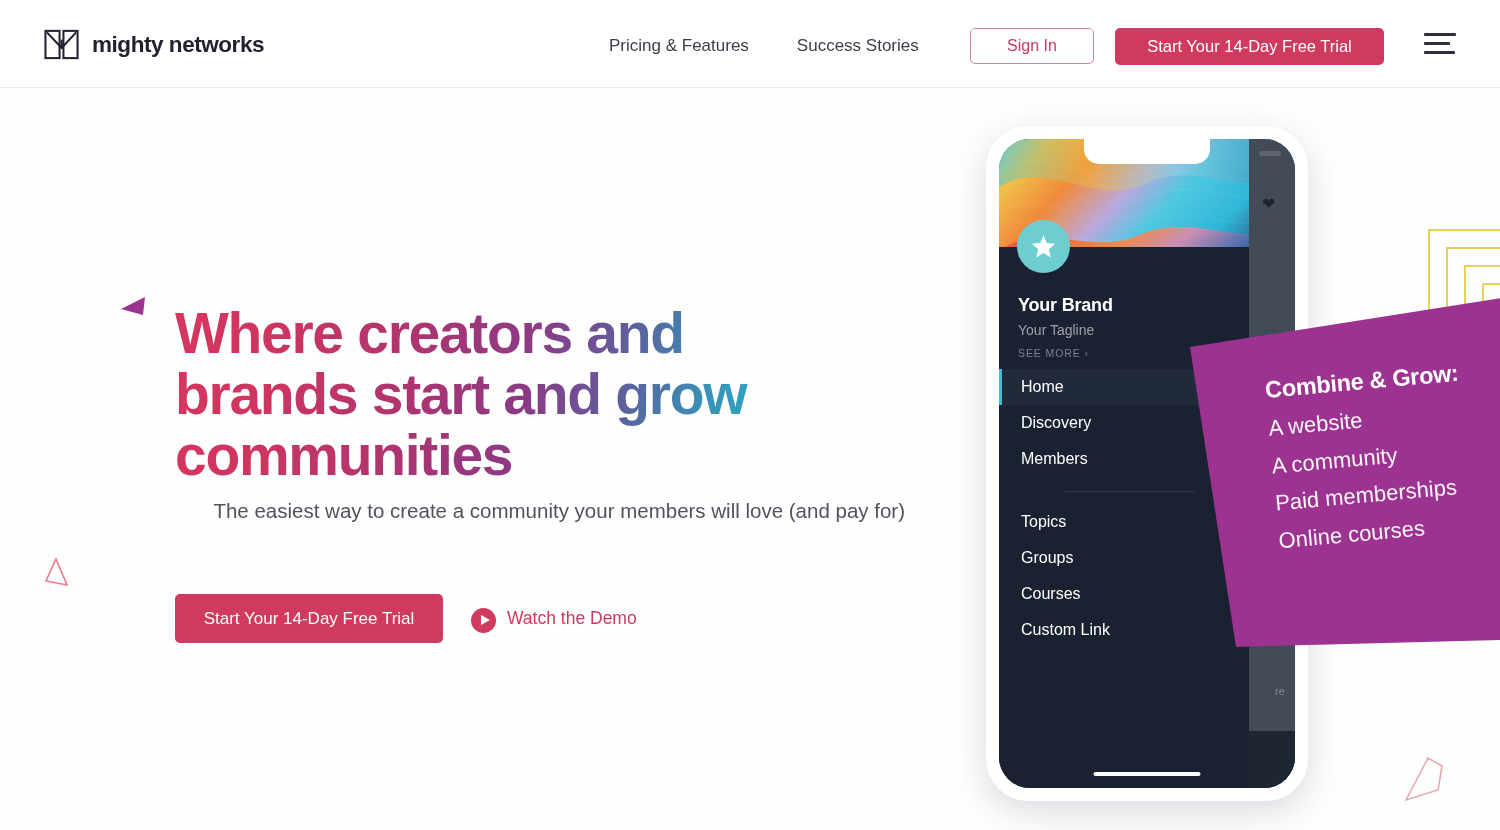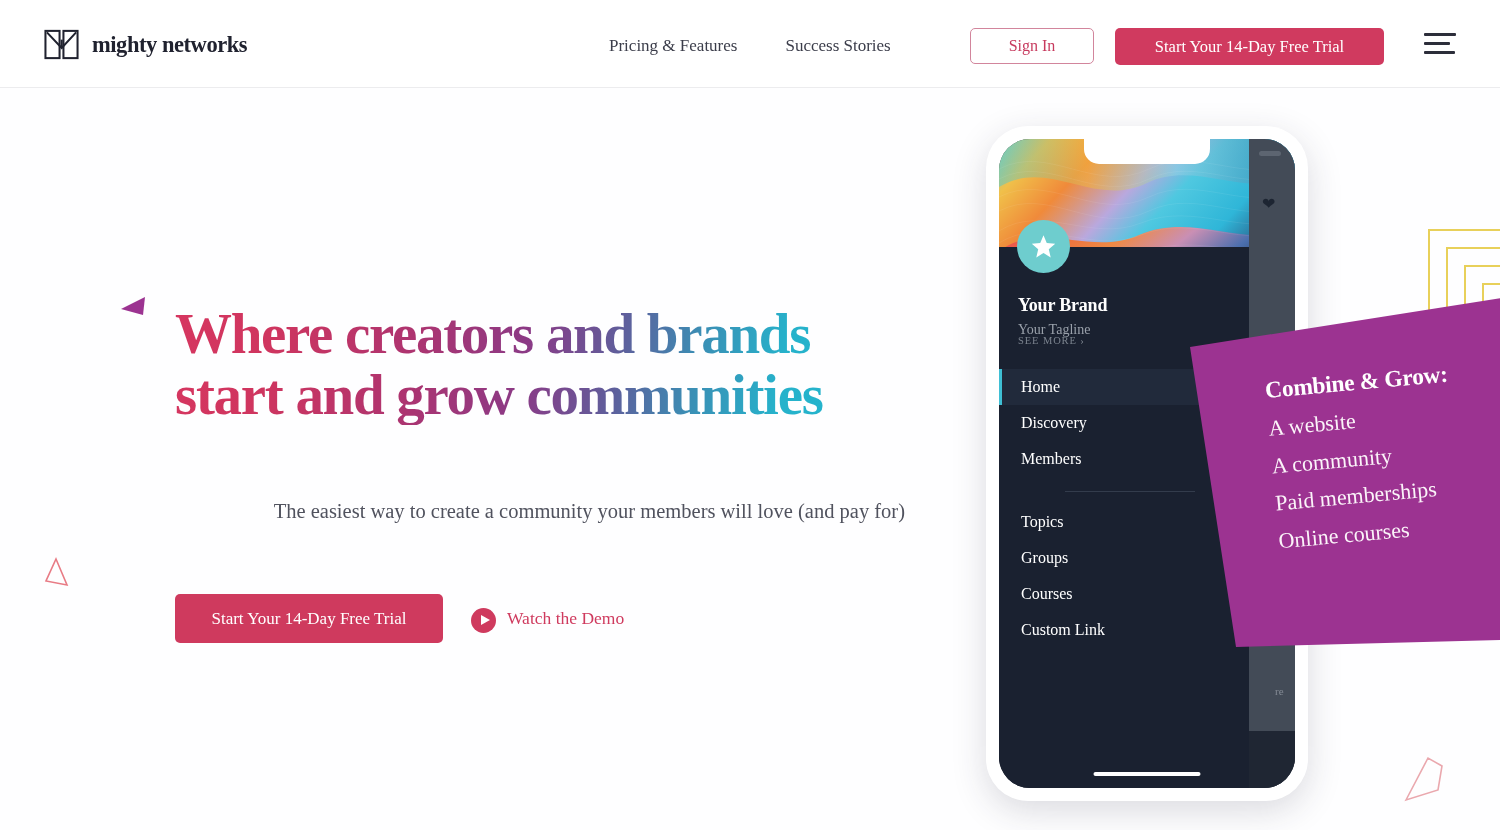--- a/index.html
+++ b/index.html
@@ -13,21 +13,20 @@
     font-family: "Liberation Sans", sans-serif;
     -webkit-font-smoothing: antialiased;
   }
 
   #page {
     position: relative;
     width: 1500px;
     height: 830px;
     background: #eab308;
     overflow: hidden;
-    font-family: Liberation Serif, serif;
   }
 
   
   .site-header {
     position: absolute;
     top: 0; left: 0;
     width: 1500px;
     height: 88px;
     background: #ffffff;
     border-bottom: 1px solid #ececee;
@@ -322,21 +321,21 @@
     letter-spacing: -0.2px;
   }
   .brand-tagline {
     position: absolute;
     left: 19px; top: 75px;
     font-size: 14px;
     color: #9aa1ab;
   }
   .see-more {
     position: absolute;
-    left: 19px; top: 88px;
+    left: 19px; top: 100px;
     font-size: 10.5px;
     letter-spacing: 0.9px;
     color: #7b838e;
     cursor: pointer;
   }
 
   .drawer-nav { position: absolute; left: 0; top: 122px; width: 250px; }
   .drawer-item {
     position: relative;
     height: 36px;

